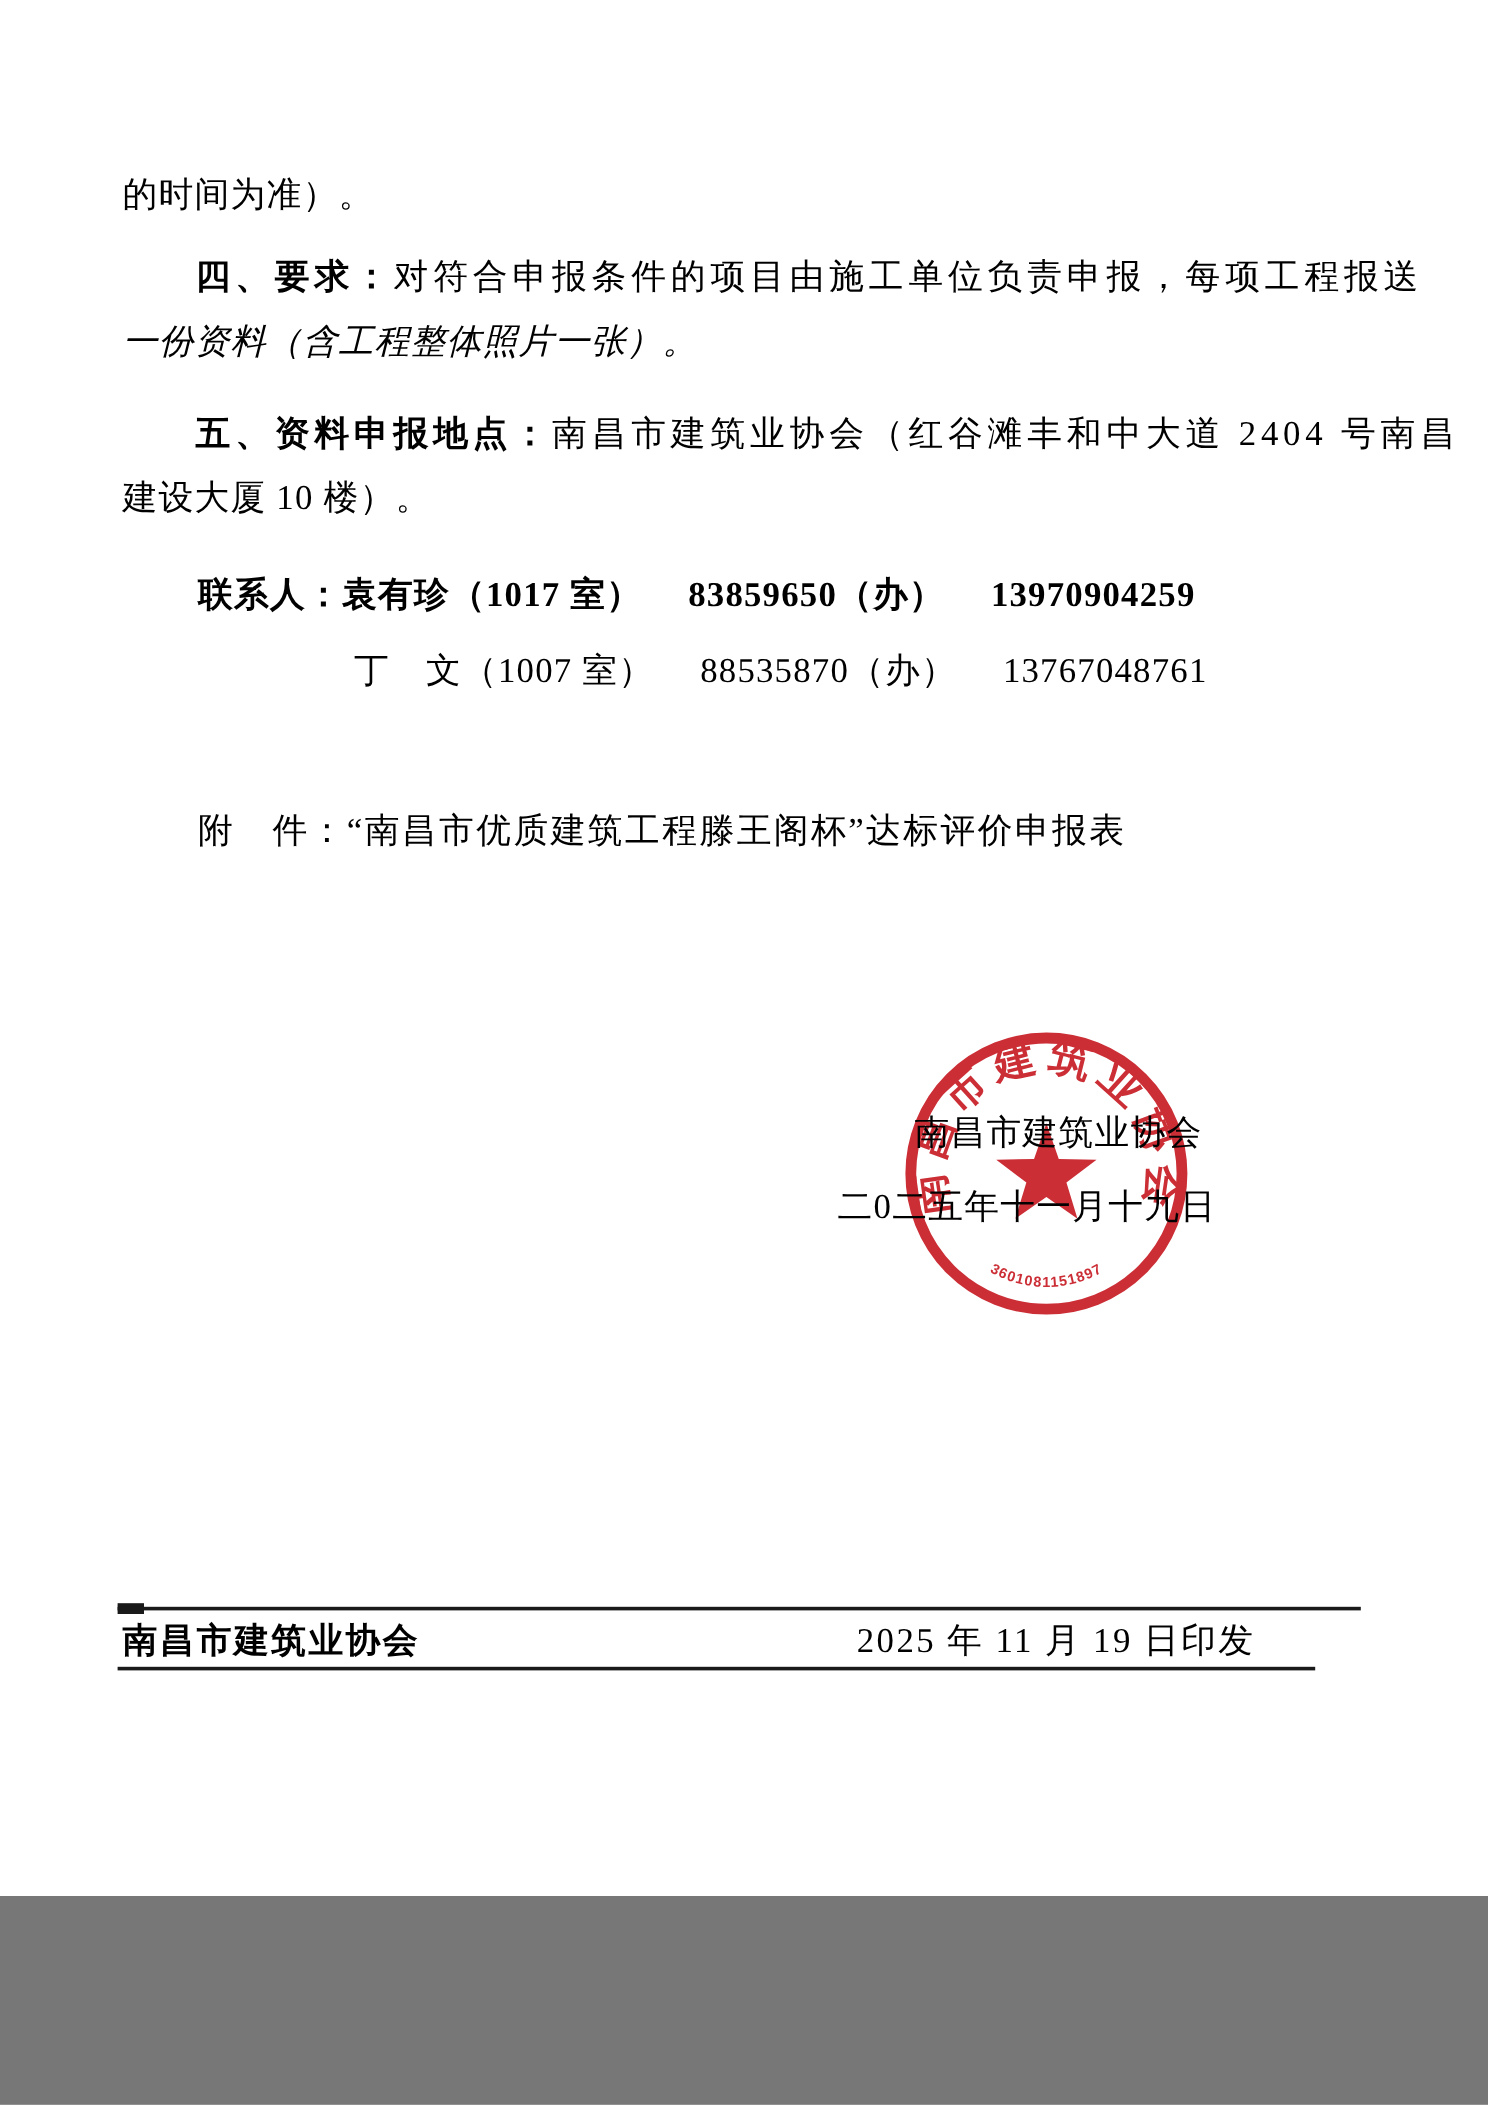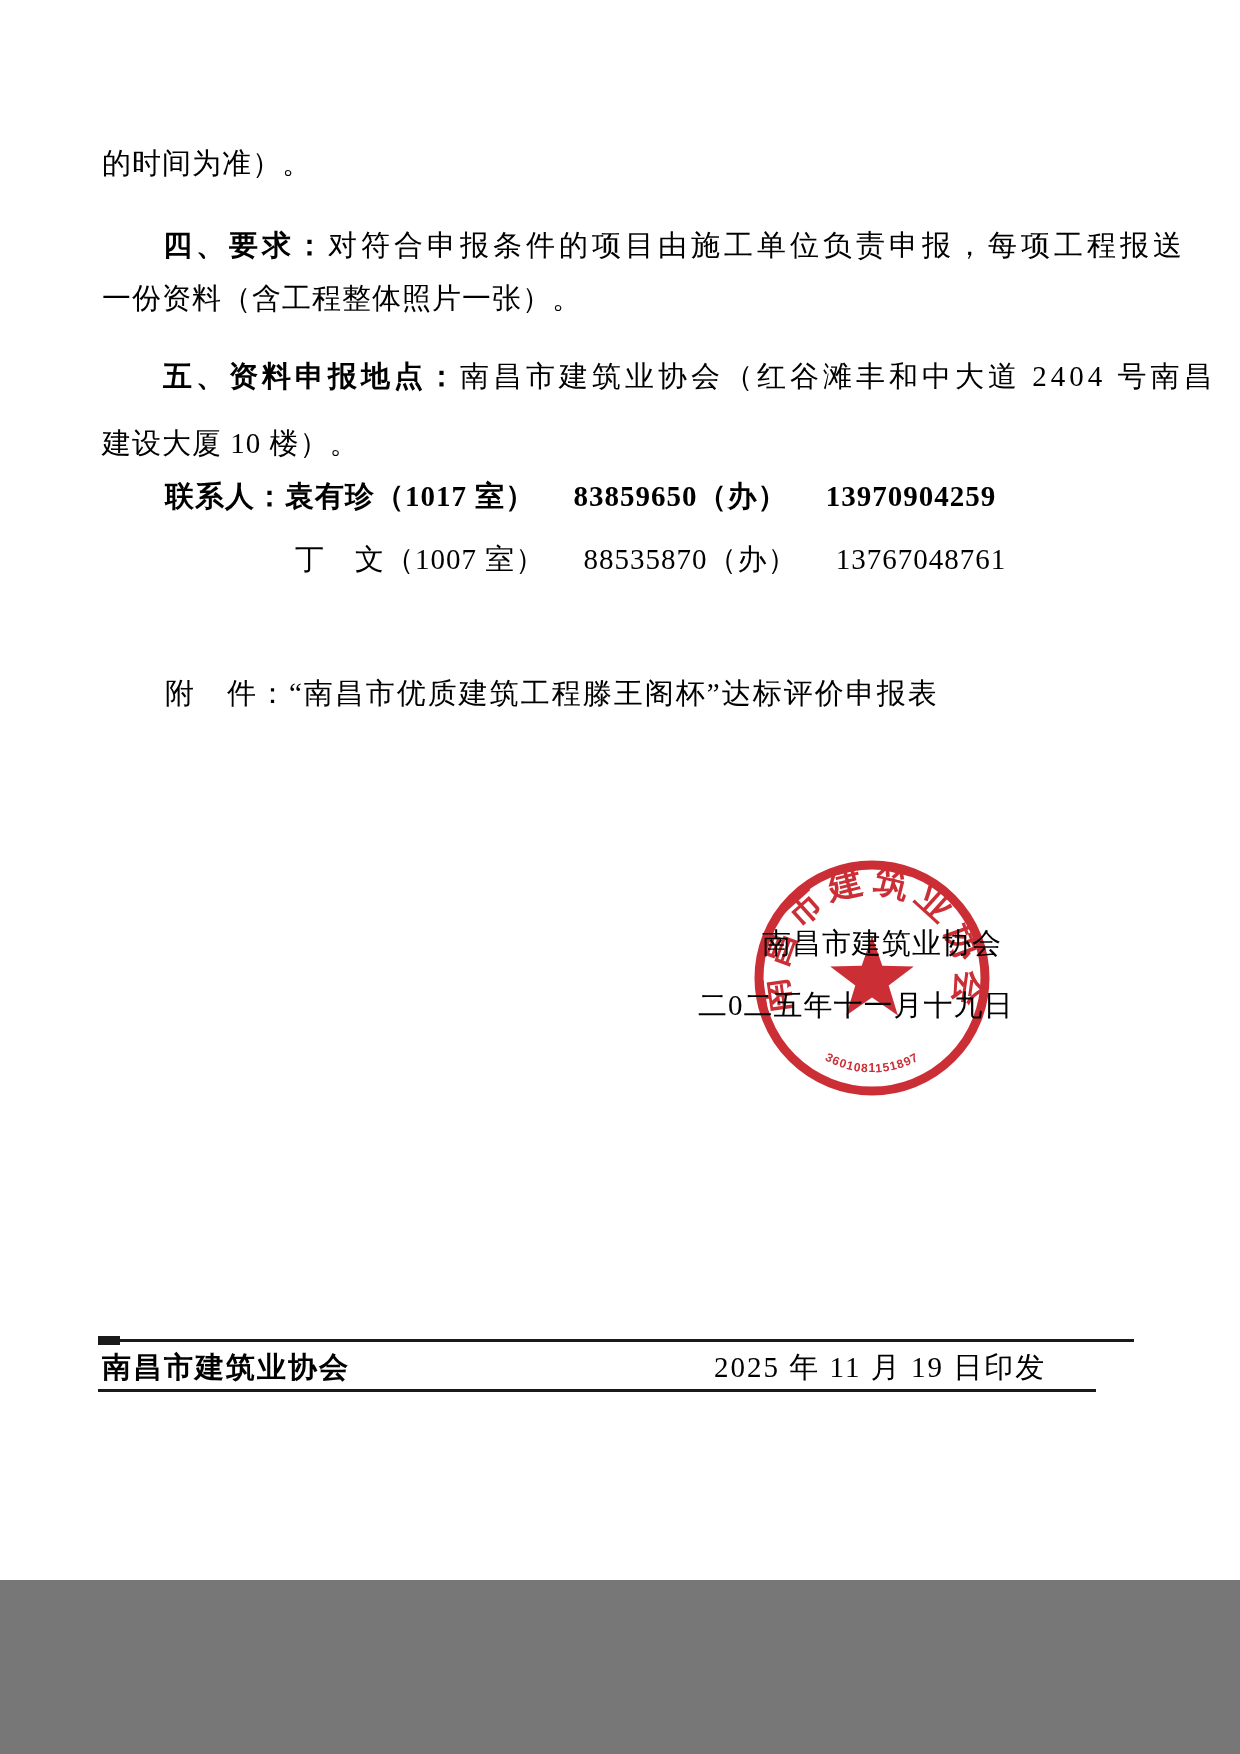--- a/index.html
+++ b/index.html
@@ -12,21 +12,21 @@
     font-family:"Liberation Serif","DejaVu Serif",serif;
     color:#000;
   }
   .line{
     position:absolute;
     font-size:29px;
     line-height:42px;
     letter-spacing:1px;
     white-space:nowrap;
   }
-  .justified{letter-spacing:4px;margin-top:14px;}
+  .justified{letter-spacing:4px;}
   .slight{letter-spacing:2px;}
   .sec-label{font-weight:700;}
   .sig{position:absolute;font-size:29px;white-space:nowrap;letter-spacing:1px;}
   .seal{
     position:absolute;left:749px;top:855px;width:246px;height:246px;
     mix-blend-mode:multiply;opacity:.95;
   }
   .footer-rule-top{position:absolute;left:98px;top:1339px;width:1036px;height:3px;background:#1a1a1a;}
   .footer-tick{position:absolute;left:98px;top:1336px;width:22px;height:9px;background:#1a1a1a;}
   .footer-rule-bottom{position:absolute;left:98px;top:1389px;width:998px;height:3px;background:#1a1a1a;}
@@ -36,25 +36,25 @@
 </style>
 </head>
 <body>
 
 <div class="page">
 
   <div class="line" style="left:102px;top:142px;"><span>的时间为准）。</span></div>
 
   <div class="line justified" style="left:163px;top:210px;"><span class="sec-label">四、要求：</span><span>对符合申报条件的项目由施工单位负责申报，每项工程报送</span></div>
 
-  <div class="line" style="left:102px;top:277px;"><span>一份资料（含工程整体照片一张）。</span></div>
+  <div class="line" style="left:102px;top:264px;font-style:italic;"><span>一份资料（含工程整体照片一张）。</span></div>
 
   <div class="line justified" style="left:163px;top:341px;"><span class="sec-label">五、资料申报地点：</span><span>南昌市建筑业协会（红谷滩丰和中大道 2404 号南昌</span></div>
 
-  <div class="line" style="left:102px;top:422px;"><span>建设大厦 10 楼）。</span></div>
+  <div class="line" style="left:102px;top:394px;"><span>建设大厦 10 楼）。</span></div>
 
   <div class="line" style="left:165px;top:475px;font-weight:bold;"><span>联系人：袁有珍（1017 室）　 83859650（办）　 13970904259</span></div>
 
   <div class="line" style="left:295px;top:538px;text-align:right;"><span>丁　文（1007 室）　 88535870（办）　 13767048761</span></div>
 
   <div class="line slight" style="left:165px;top:672px;"><span>附　件：“南昌市优质建筑工程滕王阁杯”达标评价申报表</span></div>
 
   <div class="sig" style="left:762px;top:924px;">南昌市建筑业协会</div>
   <div class="sig" style="left:698px;top:986px;">二0二五年十一月十九日</div>
 

